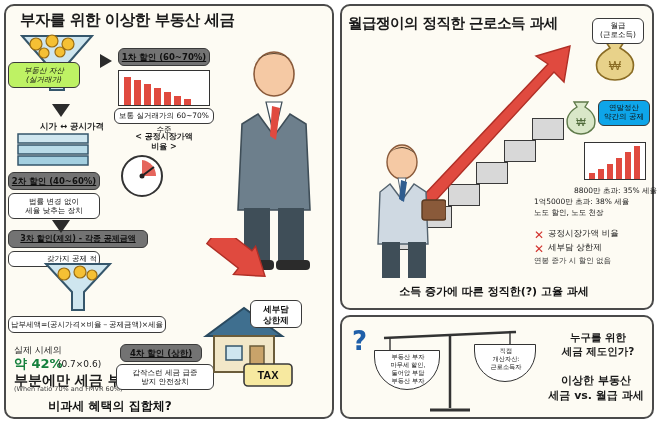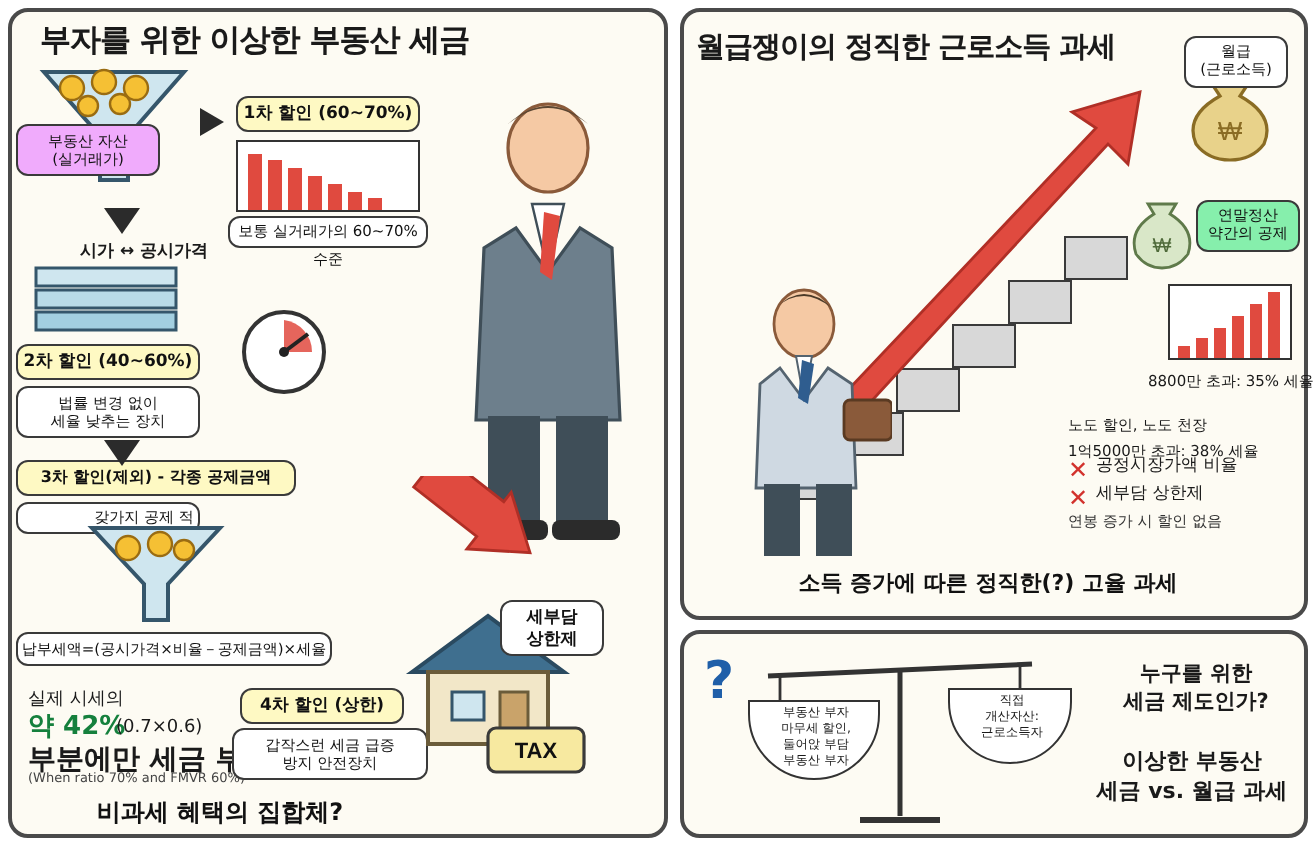--- a/index.html
+++ b/index.html
@@ -23,21 +23,21 @@
   #right-title{left:348px;top:14px;width:298px;font-size:14.5px;}
 
   .lbl{position:absolute;color:#1a1a1a;line-height:1.25;}
   .box{position:absolute;box-sizing:border-box;}
 
   
   .callout{
     position:absolute;box-sizing:border-box;border:1.6px solid #3a3a3a;border-radius:6px;
     background:#ffffff;text-align:center;line-height:1.25;color:#111;
   }
-  .yellowbox{background:#fef9c3;border:1.6px solid #3a3a3a;}
+  .yellowbox{background:#737373;border:1.6px solid #3a3a3a;text-decoration:underline;}
   .redtext{color:#15803d;font-weight:bold;}
 
   .arrow-right{
     position:absolute;width:0;height:0;border-top:7px solid transparent;border-bottom:7px solid transparent;
     border-left:12px solid #2b2b2b;
   }
   .arrow-down{
     position:absolute;width:0;height:0;border-left:9px solid transparent;border-right:9px solid transparent;
     border-top:13px solid #2b2b2b;
   }
@@ -76,21 +76,21 @@
     <svg width="90" height="70" viewBox="0 0 90 70">
       <path d="M8 8 L78 8 L50 40 L50 62 L36 62 L36 40 Z" fill="#cfe6ef" stroke="#35566b" stroke-width="2"></path>
       <circle cx="22" cy="16" r="6" fill="#f5c034" stroke="#9a6c12" stroke-width="1.2"></circle>
       <circle cx="38" cy="13" r="6" fill="#f5c034" stroke="#9a6c12" stroke-width="1.2"></circle>
       <circle cx="54" cy="16" r="6" fill="#f5c034" stroke="#9a6c12" stroke-width="1.2"></circle>
       <circle cx="46" cy="24" r="5" fill="#f5c034" stroke="#9a6c12" stroke-width="1.2"></circle>
       <circle cx="30" cy="25" r="5" fill="#f5c034" stroke="#9a6c12" stroke-width="1.2"></circle>
     </svg>
   </div>
 
-  <div class="callout" style="left:8px;top:62px;width:72px;height:26px;font-size:7.5px;padding-top:3px;background:#f0abfc;white-space:pre-line;">부동산 자산
+  <div class="callout" style="left:8px;top:62px;width:72px;height:26px;font-size:7.5px;padding-top:3px;background:#bef264;white-space:pre-line;font-style:italic;">부동산 자산
 (실거래가)</div>
 
   <div class="lbl" style="left:40px;top:95px;font-size:8.5px;font-weight:bold;margin-top:26px;">시가 ↔ 공시가격</div>
 
   <div class="callout yellowbox" style="left:118px;top:48px;width:92px;height:18px;font-size:8.5px;line-height:16px;font-weight:bold;">1차 할인 (60~70%)</div>
 
   <div class="minichart" style="left:118px;top:70px;width:92px;height:36px;">
     <div class="bar" style="left:5px;width:7px;height:28px;"></div>
     <div class="bar" style="left:15px;width:7px;height:25px;"></div>
     <div class="bar" style="left:25px;width:7px;height:21px;"></div>
@@ -102,20 +102,22 @@
   <div class="callout" style="left:114px;top:108px;width:100px;height:16px;font-size:7.5px;line-height:14px;">보통 실거래가의 60~70% 수준</div>
 
   <div class="box" style="left:116px;top:150px;width:52px;height:52px;">
     <svg width="52" height="52" viewBox="0 0 52 52">
       <circle cx="26" cy="26" r="20" fill="#ffffff" stroke="#333" stroke-width="2"></circle>
       <path d="M26 26 L26 10 A16 16 0 0 1 40 26 Z" fill="#e04a3f" opacity="0.85"></path>
       <line x1="26" y1="26" x2="38" y2="17" stroke="#222" stroke-width="2"></line>
       <circle cx="26" cy="26" r="2.5" fill="#222"></circle>
     </svg>
   </div>
+  <div class="lbl" style="left:124px;top:132px;font-size:8px;font-weight:bold;white-space:pre-line;text-align:center;width:80px;">&lt; 공정시장가액
+비율 &gt;</div>
 
   <div class="callout yellowbox" style="left:8px;top:172px;width:92px;height:18px;font-size:8.5px;line-height:16px;font-weight:bold;">2차 할인 (40~60%)</div>
   <div class="callout" style="left:8px;top:193px;width:92px;height:26px;font-size:7.5px;padding-top:3px;white-space:pre-line;">법률 변경 없이
 세율 낮추는 장치</div>
 
   <div class="box" style="left:14px;top:130px;width:80px;height:40px;">
     <svg width="80" height="40" viewBox="0 0 80 40">
       <rect x="4" y="4" width="70" height="9" fill="#cfe6ef" stroke="#35566b" stroke-width="1.5"></rect>
       <rect x="4" y="15" width="70" height="9" fill="#b9dbe8" stroke="#35566b" stroke-width="1.5"></rect>
       <rect x="4" y="26" width="70" height="9" fill="#a3cfe0" stroke="#35566b" stroke-width="1.5"></rect>
@@ -228,34 +230,34 @@
   </div>
   <div class="callout" style="left:592px;top:18px;width:52px;height:26px;font-size:7.5px;padding-top:2px;white-space:pre-line;background:#fff;">월급
 (근로소득)</div>
 
   <div class="box" style="left:560px;top:98px;width:42px;height:38px;">
     <svg width="42" height="38" viewBox="0 0 42 38">
       <path d="M14 4 L28 4 L25 9 Q38 17 34 29 Q29 36 21 36 Q13 36 8 29 Q4 17 17 9 Z" fill="#d9e7c8" stroke="#5f7a4a" stroke-width="1.4"></path>
       <text x="21" y="28" font-size="10" text-anchor="middle" fill="#4f6a3a" font-family="Liberation Sans, sans-serif">₩</text>
     </svg>
   </div>
-  <div class="callout" style="left:598px;top:100px;width:52px;height:26px;font-size:7.5px;padding-top:2px;white-space:pre-line;background:#86efac;">연말정산
+  <div class="callout" style="left:598px;top:100px;width:52px;height:26px;font-size:7.5px;padding-top:2px;white-space:pre-line;background:#0ea5e9;">연말정산
 약간의 공제</div>
 
   <div class="minichart" style="left:584px;top:142px;width:62px;height:38px;">
     <div class="bar" style="left:4px;width:6px;height:6px;"></div>
     <div class="bar" style="left:13px;width:6px;height:10px;"></div>
     <div class="bar" style="left:22px;width:6px;height:15px;"></div>
     <div class="bar" style="left:31px;width:6px;height:21px;"></div>
     <div class="bar" style="left:40px;width:6px;height:27px;"></div>
     <div class="bar" style="left:49px;width:6px;height:33px;"></div>
   </div>
 
   <div class="lbl" style="left:534px;top:186px;font-size:7.5px;margin-left:40px;">8800만 초과: 35% 세율</div>
-  <div class="lbl" style="left:534px;top:197px;font-size:7.5px;margin-top:24px;">1억5000만 초과: 38% 세율</div>
+  <div class="lbl" style="left:534px;top:197px;font-size:7.5px;">1억5000만 초과: 38% 세율</div>
   <div class="lbl" style="left:534px;top:208px;font-size:7.5px;">노도 할인, 노도 천장</div>
 
   <div class="lbl xmark" style="left:534px;top:228px;">✕</div>
   <div class="lbl" style="left:548px;top:228px;font-size:8.5px;">공정시장가액 비율</div>
   <div class="lbl xmark" style="left:534px;top:242px;">✕</div>
   <div class="lbl" style="left:548px;top:242px;font-size:8.5px;">세부담 상한제</div>
   <div class="lbl" style="left:534px;top:256px;font-size:7.5px;color:#333;">연봉 증가 시 할인 없음</div>
 
   <div class="footer-note" style="left:344px;top:284px;width:300px;font-size:11px;">소득 증가에 따른 정직한(?) 고율 과세</div>
 

